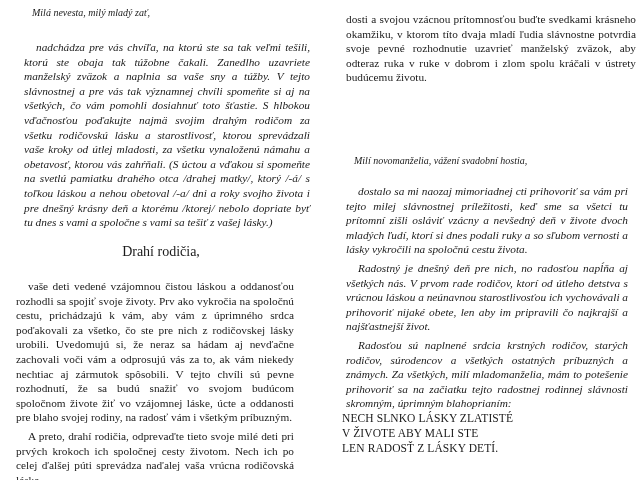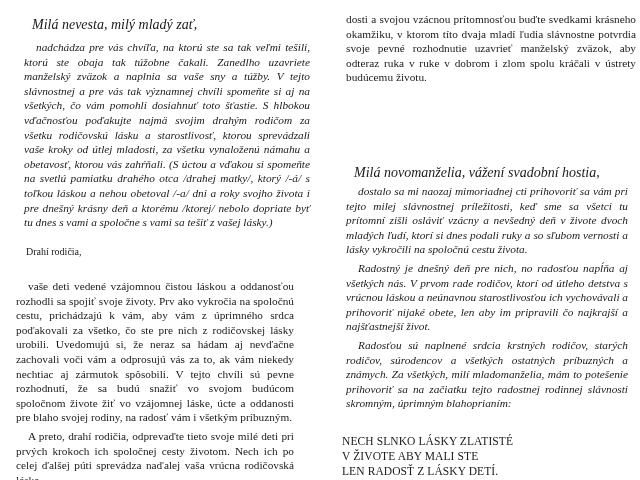--- a/index.html
+++ b/index.html
@@ -10,23 +10,23 @@
     color: #1a1a1a;
     position: relative;
   }
   .page {
     position: absolute; top: 0; height: 480px;
   }
   .page-left { left: 0; width: 320px; }
   .page-right { left: 320px; width: 320px; }
   .block { position: absolute; }
   .salutation {
-    font-style: italic; font-size: 14px; line-height: 14px; margin-top: 12px;
+    font-style: italic; font-size: 10px; line-height: 14px;
   }
-  .salutation-plain { font-size: 10px; line-height: 14px; }
+  .salutation-plain { font-size: 14px; line-height: 14px; text-align: center; }
   .para {
     font-size: 11.3px; line-height: 14.6px;
     text-align: justify;
     text-indent: 12px;
     margin: 4px;
   }
   .para.noindent { text-indent: 0; }
   .italic { font-style: italic; }
   .poem { font-size: 11.5px; line-height: 14.8px; letter-spacing: 0.1px; }
   .poem div { white-space: nowrap; }
@@ -44,26 +44,26 @@
   <div class="block" style="left:12px; top:275px; width:286px;">
     <p class="para">vaše deti vedené vzájomnou čistou láskou a oddanosťou rozhodli sa spojiť svoje životy. Prv ako vykročia na spoločnú cestu, prichádzajú k vám, aby vám z úprimného srdca poďakovali za všetko, čo ste pre nich z rodičovskej lásky urobili. Uvedomujú si, že neraz sa hádam aj nevďačne zachovali voči vám a odprosujú vás za to, ak vám niekedy nechtiac aj zármutok spôsobili. V tejto chvíli sú pevne rozhodnutí, že sa budú snažiť vo svojom budúcom spoločnom živote žiť vo vzájomnej láske, úcte a oddanosti pre blaho svojej rodiny, na radosť vám i všetkým príbuzným.</p>
     <p class="para">A preto, drahí rodičia, odprevaďte tieto svoje milé deti pri prvých krokoch ich spoločnej cesty životom. Nech ich po celej ďalšej púti sprevádza naďalej vaša vrúcna rodičovská láska.</p>
     <p class="para">I vy, ostatní vážení príbuzní, pripojte sa k tejto spoločnej ra-</p>
   </div>
 </div>
 
 <div class="page page-right">
   <p class="block para noindent" style="left:22px; top:8px; width:290px;">dosti a svojou vzácnou prítomnosťou buďte svedkami krásneho okamžiku, v ktorom títo dvaja mladí ľudia slávnostne potvrdia svoje pevné rozhodnutie uzavrieť manželský zväzok, aby odteraz ruka v ruke v dobrom i zlom spolu kráčali v ústrety budúcemu životu.</p>
 
-  <div class="block salutation" style="left:34px; top:154px; width:270px;">Milá novomanželia, vážení svadobní hostia,</div>
+  <div class="block salutation" style="left:34px; top:154px; width:270px;">Milí novomanželia, vážení svadobní hostia,</div>
 
   <div class="block" style="left:22px; top:180px; width:290px;">
     <p class="para italic">dostalo sa mi naozaj mimoriadnej cti prihovoriť sa vám pri tejto milej slávnostnej príležitosti, keď sme sa všetci tu prítomní zišli osláviť vzácny a nevšedný deň v živote dvoch mladých ľudí, ktorí si dnes podali ruky a so sľubom vernosti a lásky vykročili na spoločnú cestu života.</p>
     <p class="para italic">Radostný je dnešný deň pre nich, no radosťou napĺňa aj všetkých nás. V prvom rade rodičov, ktorí od útleho detstva s vrúcnou láskou a neúnavnou starostlivosťou ich vychovávali a prihovoriť nijaké obete, len aby im pripravili čo najkrajší a najšťastnejší život.</p>
     <p class="para italic">Radosťou sú naplnené srdcia krstných rodičov, starých rodičov, súrodencov a všetkých ostatných príbuzných a známych. Za všetkých, milí mladomanželia, mám to potešenie prihovoriť sa na začiatku tejto radostnej rodinnej slávnosti skromným, úprimným blahoprianím:</p>
   </div>
 
-  <div class="block poem" style="left:22px; top:434px; width:290px;">
+  <div class="block poem" style="left:22px; top:411px; width:290px;">
     <div>NECH SLNKO LÁSKY ZLATISTÉ</div>
     <div>V ŽIVOTE ABY MALI STE</div>
     <div>LEN RADOSŤ Z LÁSKY DETÍ.</div>
   </div>
 </div>
 
 </body></html>

